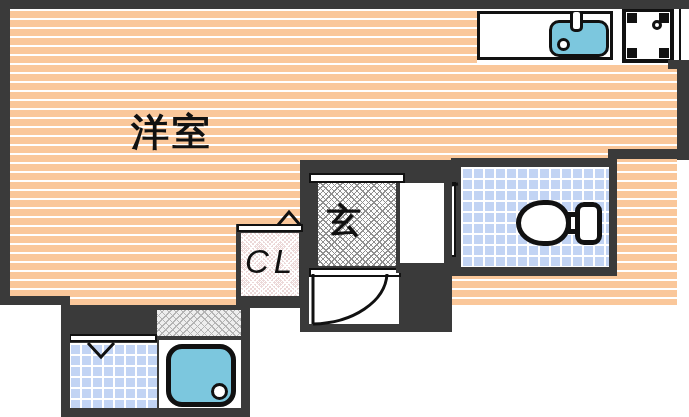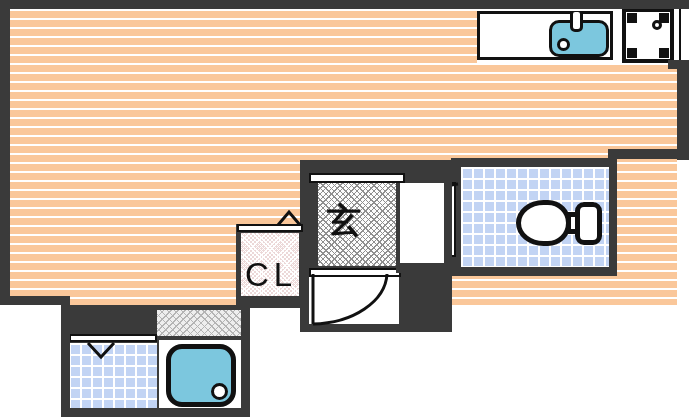--- a/index.html
+++ b/index.html
@@ -158,21 +158,21 @@
   <div class="room-label label-genkan" style="left:327px;top:203px;">玄</div>
 
   <div class="abs wall" style="left:236px;top:224px;width:68px;height:84px;"></div>
   <div class="abs floor-closet" style="left:241px;top:233px;width:58px;height:70px;"></div>
 
   <div class="abs door-panel" style="left:237px;top:224px;width:66px;height:8px;"></div>
 
   <svg class="abs" style="left:276px;top:210px;width:26px;height:16px;" width="26" height="16" viewBox="0 0 26 16">
     <path d="M 2 15 L 13 2 L 24 15" fill="none" stroke="#111111" stroke-width="3"></path>
   </svg>
-  <div class="room-label label-cl" style="left:245px;top:258px;">CL</div>
+  <div class="room-label label-cl" style="left:245px;top:245px;font-style:italic;">CL</div>
 
   <div class="abs wall" style="left:61px;top:305px;width:189px;height:112px;"></div>
 
   <div class="abs floor-hatch-gray" style="left:157px;top:310px;width:88px;height:26px;"></div>
 
   <div class="abs door-panel" style="left:69px;top:334px;width:88px;height:8px;"></div>
 
   <div class="abs floor-tile-blue" style="left:69px;top:343px;width:88px;height:68px;"></div>
   <svg class="abs" style="left:86px;top:341px;width:30px;height:18px;" width="30" height="18" viewBox="0 0 30 18">
     <path d="M 2 2 L 15 16 L 28 2" fill="none" stroke="#111111" stroke-width="3"></path>
@@ -199,14 +199,15 @@
   <div class="abs wall" style="left:677px;top:0px;width:12px;height:9px;"></div>
   <div class="abs wall" style="left:668px;top:60px;width:21px;height:9px;"></div>
   <div class="abs wall" style="left:677px;top:60px;width:12px;height:100px;"></div>
 
   <div class="abs wall" style="left:608px;top:149px;width:80px;height:10px;"></div>
 
   <div class="abs wall" style="left:396px;top:263px;width:60px;height:10px;"></div>
 
   <div class="abs" style="left:477px;top:9px;width:136px;height:2px;background:#ffffff;"></div>
 
+  <div class="room-label label-washitsu" style="left:131px;top:113px;">洋室</div>
 
 </div>
 
 </body></html>

